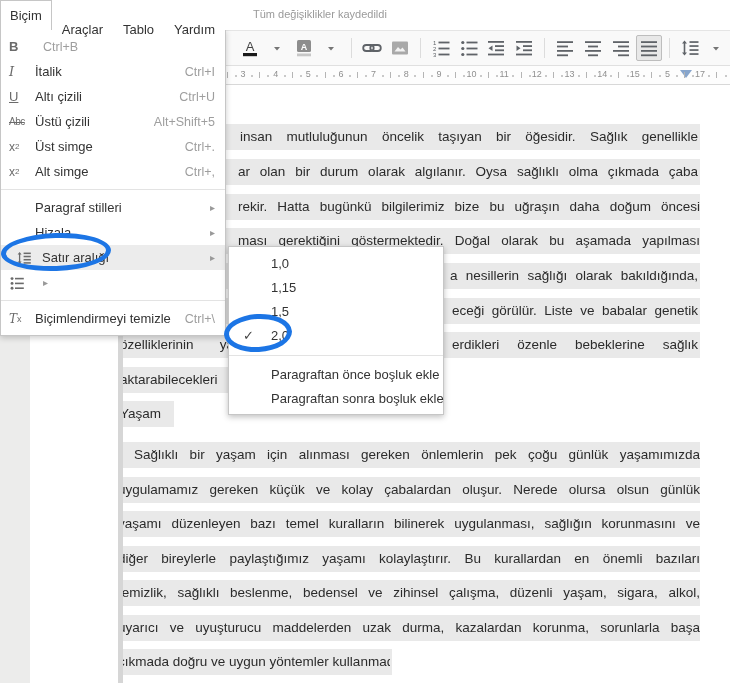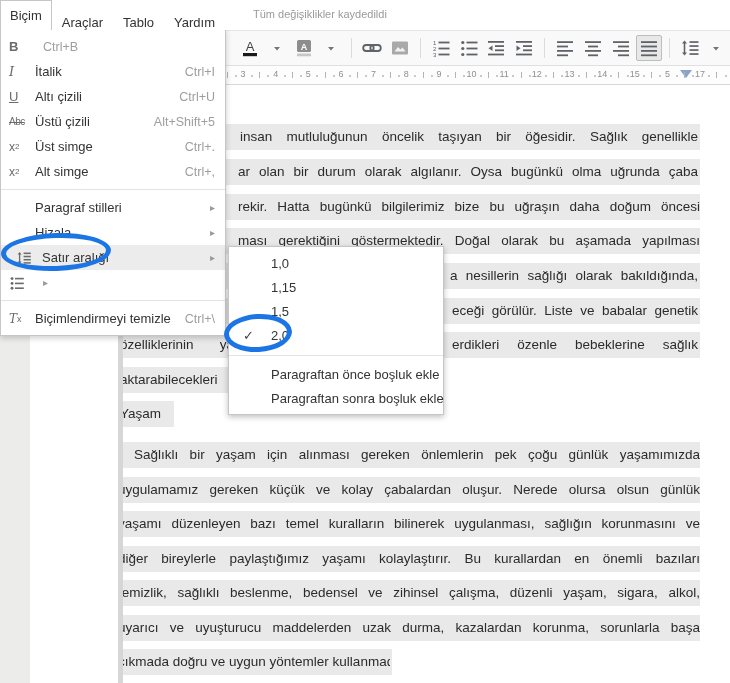--- a/index.html
+++ b/index.html
@@ -1,21 +1,21 @@
 <!DOCTYPE html>
 <html><head>
 <meta charset="utf-8">
 <style>
   html,body{margin:0;padding:0;background:#fff;}
   .app{position:relative;width:730px;height:683px;background:#fff;overflow:hidden;
        font-family:"Liberation Sans",sans-serif;-webkit-font-smoothing:antialiased;}
 
   
   .menubar{position:absolute;left:0;top:0;width:730px;height:30px;background:#fff;display:flex;align-items:stretch;z-index:40;}
-  .mb-item{font-size:13px;color:#333;padding:8px 10px;line-height:29px;cursor:default;}
+  .mb-item{font-size:13px;color:#333;padding:15px 10px;line-height:29px;cursor:default;}
   .mb-item.open{background:#fff;border:1px solid #c6c6c6;border-bottom:none;padding:0 9px;}
   .mb-status{font-size:11px;color:#9a9a9a;line-height:29px;margin-left:28px;}
 
   
   .toolbar{position:absolute;left:0;top:30px;width:730px;height:36px;background:#f9f9f9;
            border-top:1px solid #e5e5e5;border-bottom:1px solid #e0e0e0;
            display:flex;align-items:center;padding-left:237px;box-sizing:border-box;z-index:5;}
   .tbtn{display:flex;align-items:center;justify-content:center;width:24px;height:24px;border:1px solid transparent;border-radius:2px;margin:0 1px;}
   .tbtn.pressed{background:#e8e8e8;border-color:#bdbdbd;}
   .tcaret{margin:0 1px 0 -1px;}
@@ -75,21 +75,21 @@
 <body>
 
 <div class="app">
 
   <div class="docarea">
     <div class="gutter"></div>
     <div id="doc-lines">
         <div class="line-hl" style="left: 118px; top: 40px; width: 582px;"></div>
         <div class="line-text just" style="left: 240px; top: 40px; width: 458px;">insan mutluluğunun öncelik taşıyan bir öğesidir. Sağlık genellikle</div>
         <div class="line-hl" style="left: 118px; top: 75px; width: 582px;"></div>
-        <div class="line-text just" style="left: 238px; top: 75px; width: 460px;">ar olan bir durum olarak algılanır. Oysa bugünkü olma uğrunda çaba</div>
+        <div class="line-text just" style="left: 238px; top: 75px; width: 460px;">ar olan bir durum olarak algılanır. Oysa sağlıklı olma çıkmada çaba</div>
         <div class="line-hl" style="left: 118px; top: 110px; width: 582px;"></div>
         <div class="line-text just" style="left: 238px; top: 110px; width: 462px;">rekir. Hatta bugünkü bilgilerimiz bize bu uğraşın daha doğum öncesi</div>
         <div class="line-hl" style="left: 118px; top: 144px; width: 582px;"></div>
         <div class="line-text just" style="left: 238px; top: 144px; width: 462px;">ması gerektiğini göstermektedir. Doğal olarak bu aşamada yapılması</div>
         <div class="line-hl" style="left: 118px; top: 179px; width: 582px;"></div>
         <div class="line-text just" style="left: 450px; top: 179px; width: 248px;">a nesillerin sağlığı olarak bakıldığında,</div>
         <div class="line-hl" style="left: 118px; top: 214px; width: 582px;"></div>
         <div class="line-text just" style="left: 452px; top: 214px; width: 246px;">eceği görülür. Liste ve babalar genetik</div>
         <div class="line-hl" style="left: 118px; top: 248px; width: 582px;"></div>
         <div class="line-text just" style="left: 120px; top: 248px; width: 114px;">özelliklerinin ya</div>

